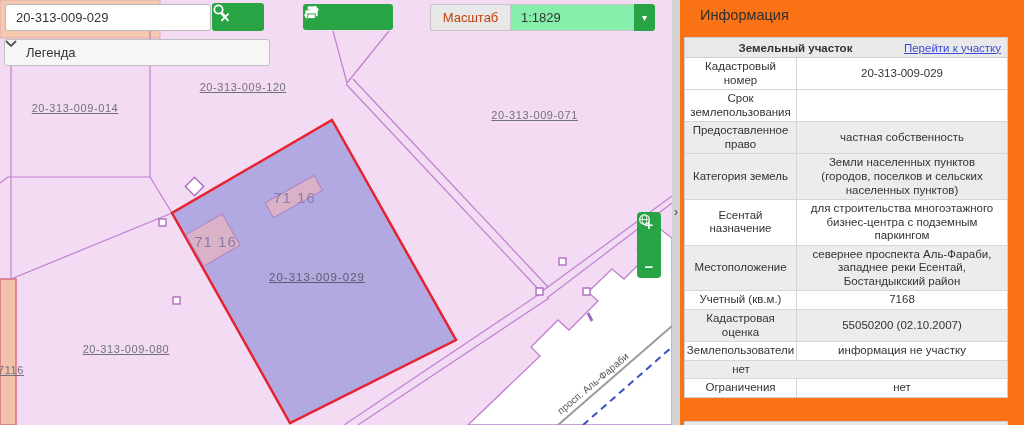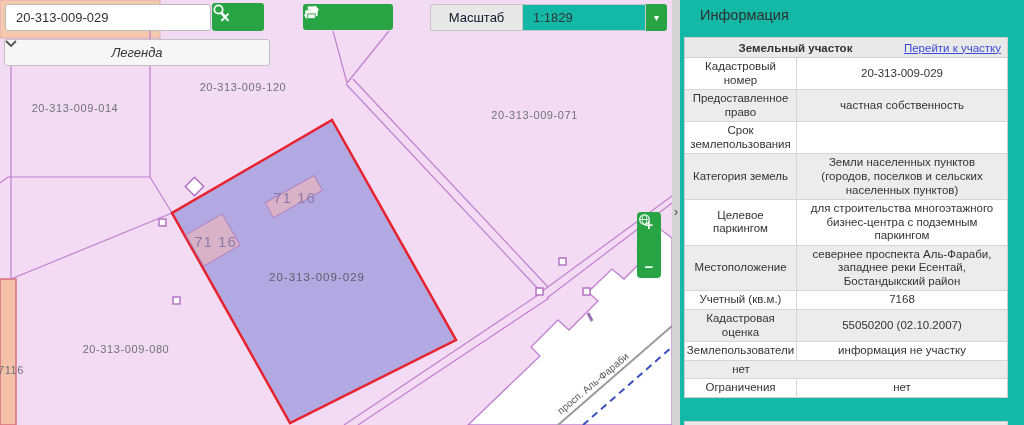--- a/index.html
+++ b/index.html
@@ -4,59 +4,59 @@
 <style>
   html,body{margin:0;padding:0;background:#fff;}
   *{box-sizing:border-box;}
   #app{position:relative;width:1024px;height:425px;overflow:hidden;
        font-family:"Liberation Sans",sans-serif;background:#fff;}
 
   
   #map{position:absolute;left:0;top:0;width:672px;height:425px;background:#f3dcf3;overflow:hidden;}
   #map svg{position:absolute;left:0;top:0;}
   .maplabel{position:absolute;color:#70707c;font-size:11px;letter-spacing:.6px;
-            text-align:center;white-space:nowrap;pointer-events:none;}
+            text-align:center;white-space:nowrap;pointer-events:none;text-decoration:underline;}
   .maplabel.sel{color:#5c5c68;font-size:11.5px;letter-spacing:1px;}
   .bldlabel{position:absolute;color:#8b7aa8;font-size:15px;letter-spacing:1px;
             text-align:center;white-space:nowrap;pointer-events:none;}
   #street-label{position:absolute;left:543px;top:378px;width:100px;color:#555;
             font-size:10px;text-align:center;transform:rotate(-40deg);white-space:nowrap;}
   #search-input{position:absolute;left:5px;top:4px;width:206px;height:27px;border:1px solid #bbb;
        border-radius:3px;padding:0 10px;font-size:13px;color:#333;font-family:inherit;outline:none;}
   #search-btns{position:absolute;left:212px;top:3px;height:28px;display:flex;background:#28a445;
        border-radius:3px;overflow:hidden;}
   #search-btns .gbtn{width:26px;height:28px;display:flex;align-items:center;justify-content:center;
        color:#fff;font-size:13px;font-weight:bold;cursor:pointer;border:none;background:transparent;}
   #tools{position:absolute;left:303px;top:4px;width:90px;height:26px;background:#28a445;
        border-radius:3px;display:flex;align-items:center;justify-content:space-around;}
   #tools .tbtn{width:26px;height:26px;display:flex;align-items:center;justify-content:center;cursor:pointer;}
   #scale{position:absolute;left:430px;top:4px;height:27px;display:flex;}
-  #scale-label{width:92px;background:#e8e8e8;border:1px solid #c6c6c6;border-right:none;
-       display:flex;align-items:center;justify-content:center;font-size:13px;color:#0f172a;
+  #scale-label{width:80px;background:#e8e8e8;border:1px solid #c6c6c6;border-right:none;
+       display:flex;align-items:center;justify-content:center;font-size:13px;color:#c2410c;
        border-radius:3px 0 0 3px;}
-  #scale-value{width:124px;background:#14b8a6;border:1px solid #c6c6c6;display:flex;align-items:center;
+  #scale-value{width:124px;background:#86efac;border:1px solid #c6c6c6;display:flex;align-items:center;
        padding-left:10px;font-size:13px;color:#333;}
   #scale-caret{width:21px;background:#28a445;border-radius:0 3px 3px 0;color:#fff;display:flex;
        align-items:center;justify-content:center;font-size:10px;cursor:pointer;}
   #legend{position:absolute;left:4px;top:39px;width:266px;height:27px;background:#f6f6f6;
        border:1px solid #c0c0c0;border-radius:3px;display:flex;align-items:center;
-       justify-content:center;padding:0 12px;font-size:13px;color:#333;cursor:pointer;font-style:italic;}
+       justify-content:flex-start;padding:0 21px;font-size:13px;color:#333;cursor:pointer;}
   #zoomctl{position:absolute;left:637px;top:212px;width:24px;height:66px;background:#28a445;
        border-radius:4px;display:flex;flex-direction:column;align-items:center;
        justify-content:space-between;padding:3px 0;color:#fff;}
   #zoomctl .zbtn{width:24px;height:18px;display:flex;align-items:center;justify-content:center;
        font-size:15px;font-weight:bold;cursor:pointer;line-height:1;}
 
   
   #divider{position:absolute;left:672px;top:0;width:8px;height:425px;background:#d4d4d4;cursor:pointer;}
   #divider span{position:absolute;left:0px;top:205px;width:8px;text-align:center;
        font-size:12px;color:#444;line-height:14px;}
 
   
-  #panel{position:absolute;left:680px;top:0;width:344px;height:425px;background:#14b8a6;}
+  #panel{position:absolute;left:680px;top:0;width:344px;height:425px;background:#f97316;}
   #panel-title{position:absolute;left:20px;top:7px;font-size:14.5px;color:#2f2f2f;}
   #info-sections{position:absolute;left:4px;top:37px;width:324px;font-size:11.5px;color:#333;}
   .section{border:1px solid #cfcfcf;background:#fff;margin-bottom:23px;}
   .sec-header{background:#e9e9e9;display:flex;align-items:center;min-height:20px;
        padding:2px 6px;border-bottom:1px solid #cfcfcf;}
   .sec-name{flex:1;text-align:center;font-weight:bold;}
   .sec-link{color:#3b4bd8;text-decoration:underline;white-space:nowrap;margin-left:4px;}
   .sec-row{display:grid;grid-template-columns:112px 1fr;border-bottom:1px solid #d6d6d6;}
   .sec-row:last-child{border-bottom:none;}
   .sec-row.even{background:#fff;}
@@ -201,34 +201,34 @@
     <div id="info-sections">
         <div class="section">
           <div class="sec-header">
             <span class="sec-name">Земельный участок</span>
             <a class="sec-link" href="#">Перейти к участку</a>
           </div>
           <div class="sec-row even">
             <div class="cell label">Кадастровый номер</div>
             <div class="cell value">20-313-009-029</div>
           </div>
+          <div class="sec-row even">
+            <div class="cell label">Срок землепользования</div>
+            <div class="cell value"></div>
+          </div>
           <div class="sec-row odd">
             <div class="cell label">Предоставленное право</div>
             <div class="cell value">частная собственность</div>
           </div>
-          <div class="sec-row even">
-            <div class="cell label">Срок землепользования</div>
-            <div class="cell value"></div>
-          </div>
           <div class="sec-row odd">
             <div class="cell label">Категория земель</div>
             <div class="cell value">Земли населенных пунктов (городов, поселков и сельских населенных пунктов)</div>
           </div>
           <div class="sec-row even">
-            <div class="cell label">Целевое паркингом</div>
+            <div class="cell label">Есентай назначение</div>
             <div class="cell value">для строительства многоэтажного бизнес-центра с подземным паркингом</div>
           </div>
           <div class="sec-row odd">
             <div class="cell label">Местоположение</div>
             <div class="cell value">севернее проспекта Аль-Фараби, западнее реки Есентай, Бостандыкский район</div>
           </div>
           <div class="sec-row even">
             <div class="cell label">Учетный (кв.м.)</div>
             <div class="cell value">7168</div>
           </div>

